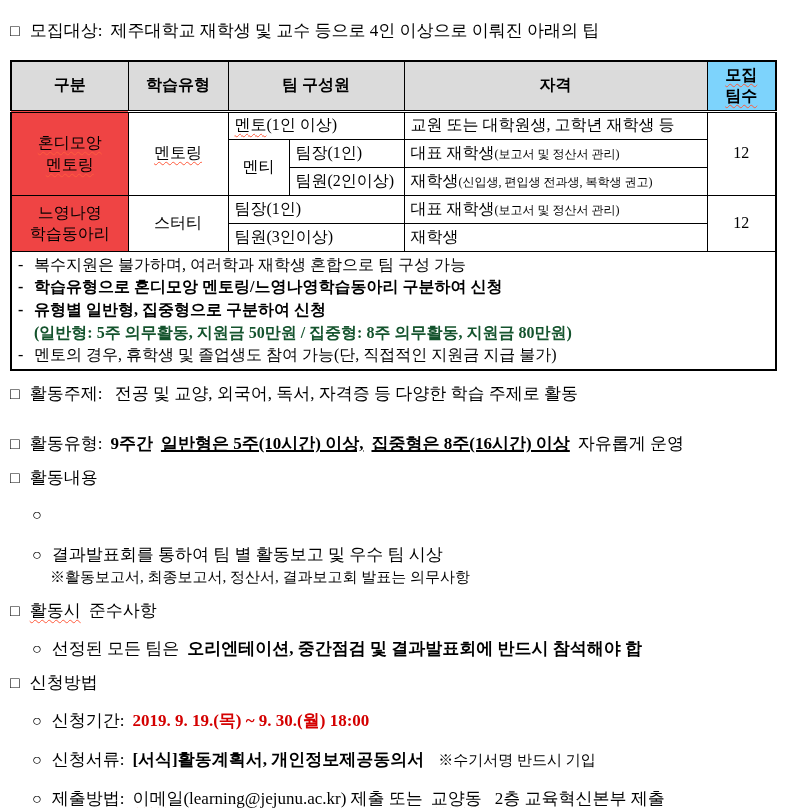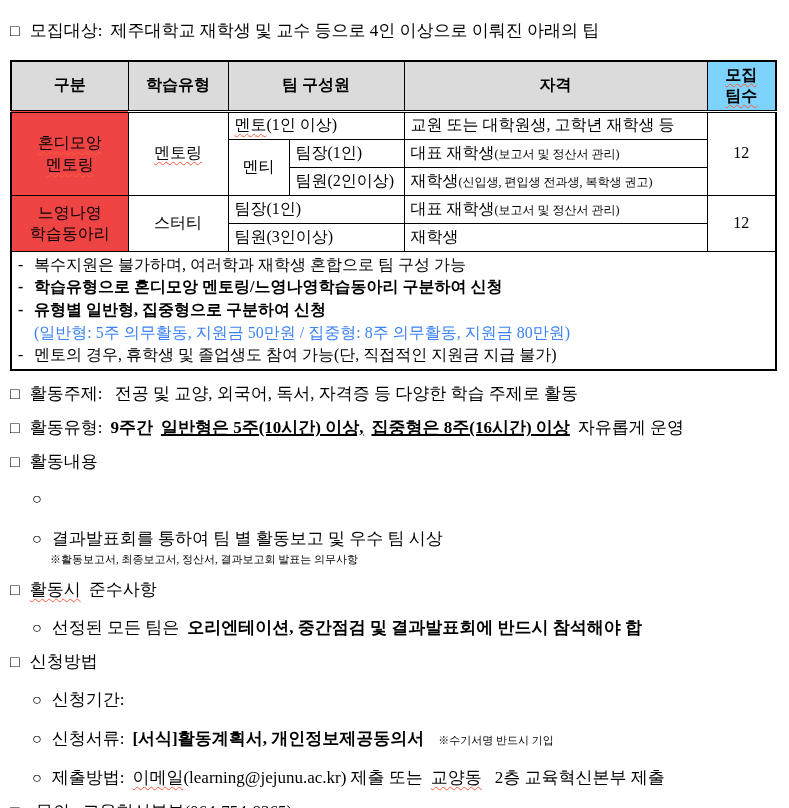--- a/index.html
+++ b/index.html
@@ -11,24 +11,24 @@
     font-size: 17px;
     line-height: 1.3;
   }
   
   .line { display: flex; align-items: baseline; margin: 12px 2px 12px 2px; white-space: pre; }
   .line .bullet { margin-right: 10px; font-size: 16px; }
   .indent1 { padding-left: 22px; }
   .indent2 { padding-left: 40px; }
   .gap { margin-right: 8px; }
   .b { font-weight: bold; }
-  .u { text-decoration: underline; text-decoration-thickness: 1.5px; }
-  .small { font-size: 11px; }
+  .u { text-decoration: underline; text-decoration-thickness: 1.5px; margin-top: 16px; }
+  .small { font-size: 15px; }
   .red { color: #d40000; font-weight: bold; }
-  .blue { color: #3b82f6; font-weight: normal; }
+  .blue { color: #14532d; font-weight: bold; }
   .sq {
     text-decoration: underline;
     text-decoration-style: wavy;
     text-decoration-color: #ff5a3c;
     text-decoration-thickness: 1px;
     text-underline-offset: 3px;
     text-decoration-skip-ink: none;
   }
   
   table.program {
@@ -204,20 +204,21 @@
 </div>
 
 <div class="line">
   <span class="bullet">□</span>
   <span>신청방법</span>
 </div>
 
 <div class="line indent1" style="margin-top:16px">
   <span class="bullet">○</span>
   <span class="gap">신청기간:</span>
+  <span class="red">2019. 9. 19.(목) ~ 9. 30.(월) 18:00</span>
 </div>
 
 <div class="line indent1" style="margin-top:17px">
   <span class="bullet">○</span>
   <span class="gap">신청서류:</span>
   <span class="b" style="margin-right:14px">[서식]활동계획서, 개인정보제공동의서</span>
   <span class="small">※수기서명 반드시 기입</span>
 </div>
 
 <div class="line indent1" style="margin-top:17px">

